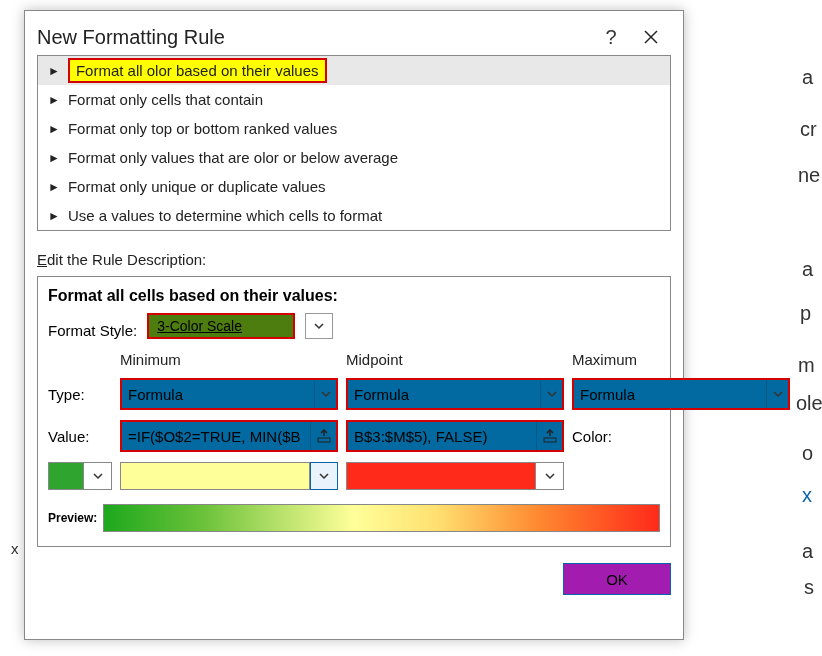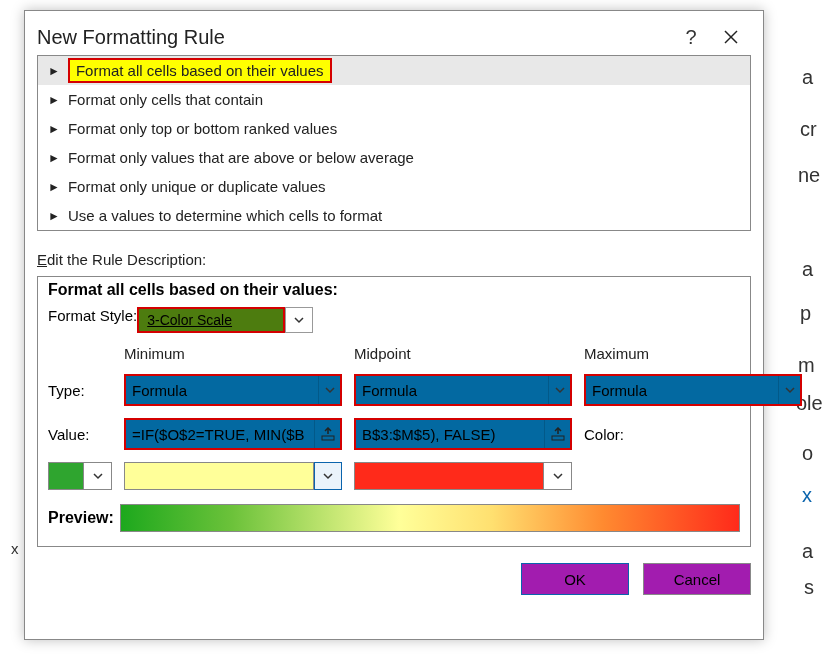--- a/index.html
+++ b/index.html
@@ -1,52 +1,52 @@
 <!DOCTYPE html>
 <html><head>
 <meta charset="utf-8">
 <style>
   * { box-sizing: border-box; font-family: "Segoe UI", Arial, sans-serif; }
   body { margin: 0; width: 822px; height: 656px; background: #fff; position: relative; overflow: hidden; }
   .bgtext { position: absolute; color: #333; font-size: 20px; }
   .dialog {
-    position: absolute; left: 24px; top: 10px; width: 740px; height: 630px;
+    position: absolute; left: 24px; top: 10px; width: 660px; height: 630px;
     background: #fff; border: 1px solid #888; box-shadow: 0 0 12px rgba(0,0,0,0.25);
     display: flex; flex-direction: column; padding: 8px 12px 12px 12px;
   }
   .titlebar { display: flex; align-items: center; height: 36px; }
   .title { font-size: 20px; color: #222; flex: 1; }
   .help-btn, .close-btn { width: 40px; height: 32px; display: flex; align-items: center; justify-content: center; font-size: 20px; color: #333; }
   .close-btn svg { width: 16px; height: 16px; }
   .sec-label { font-size: 15px; color: #222; margin-top: 14px; margin-bottom: 4px; }
   .sec-label .ul { text-decoration: underline; }
   .rule-type-box { border: 1px solid #888; background: #fff; }
   .rule-item { display: flex; align-items: center; height: 29px; padding: 0 10px; font-size: 15px; color: #222; gap: 8px; }
   .rule-item.selected { background: #e8e8e8; }
   .rule-item .caret { font-size: 12px; }
   .hl-red { border: 2px solid #d40000; background: #ffff00; display: inline-flex; align-items: center; height: 25px; padding: 0 6px; }
-  .desc-box { border: 1px solid #888; padding: 4px 10px 14px 10px; margin-top: 4px; }
+  .desc-box { border: 1px solid #888; padding: 10px 10px 14px 10px; margin-top: 4px; }
   .desc-head { font-weight: 700; font-size: 16px; margin-bottom: 8px; }
-  .fs-row { display: flex; align-items: flex-start; gap: 0; margin-bottom: 12px; }
+  .fs-row { display: flex; align-items: flex-end; gap: 10px; margin-bottom: 12px; }
   .fs-label { font-size: 15px; }
   .fs-val { border: 2px solid #d40000; background: #4d7c0f; height: 26px; display: inline-flex; align-items: center; padding: 0 8px; font-size: 14px; width: 148px; text-decoration: underline; }
   .dd-btn { width: 28px; height: 26px; border: 1px solid #999; background: #fff; display: inline-flex; align-items: center; justify-content: center; }
-  .grid { display: grid; grid-template-columns: 64px 218px 218px 218px; column-gap: 8px; row-gap: 10px; align-items: center; gap: 12px; }
+  .grid { display: grid; grid-template-columns: 64px 218px 218px 218px; column-gap: 8px; row-gap: 10px; align-items: center; }
   .col-head { font-size: 15px; color: #222; }
   .row-label { font-size: 15px; }
   .hl-field { border: 2px solid #d40000; background: #0369a1; height: 32px; display: flex; align-items: center; }
   .hl-field .txt { flex: 1; padding: 0 6px; font-size: 15px; white-space: nowrap; overflow: hidden; }
   .hl-field .dd { width: 22px; height: 100%; display: flex; align-items: center; justify-content: center; border-left: 1px solid rgba(0,0,0,0.15); }
   .hl-field .ref { width: 26px; height: 100%; display: flex; align-items: center; justify-content: center; border-left: 1px solid rgba(0,0,0,0.15); }
   .color-field { height: 28px; display: flex; }
   .color-swatch { flex: 1; border: 1px solid #888; }
   .color-dd { width: 28px; border: 1px solid #888; border-left: none; background: #fff; display: flex; align-items: center; justify-content: center; }
   .color-dd.sel { border: 1px solid #0a64ad; background: #eaf3fb; }
   .preview-row { display: flex; align-items: center; gap: 6px; margin-top: 14px; }
-  .preview-label { font-weight: 700; font-size: 16px; }
+  .preview-label { font-weight: 700; font-size: 12px; }
   .preview-bar { flex: 1; height: 28px; border: 1px solid #888; background: linear-gradient(to right, #1da81d 0%, #6cc23a 18%, #ffff99 45%, #ffe070 60%, #ff8a30 78%, #ff2a1a 100%); }
   .btn-row { display: flex; justify-content: flex-end; gap: 14px; margin-top: 16px; }
   .btn { width: 108px; height: 32px; border: 1px solid #888; background: #a21caf; display: flex; align-items: center; justify-content: center; font-size: 15px; }
   .btn.primary { border: 1px solid #0a64ad; }
   .chev { width: 10px; height: 10px; }
   .chev polyline { fill: none; stroke: #333; stroke-width: 1.5; }
   .ref-icon { width: 14px; height: 14px; }
 </style>
 </head>
 <body>
@@ -72,33 +72,33 @@
       <svg viewBox="0 0 16 16">
           <line x1="2" y1="2" x2="14" y2="14" stroke="#222" stroke-width="1.5"></line>
           <line x1="14" y1="2" x2="2" y2="14" stroke="#222" stroke-width="1.5"></line>
         </svg>
     </div>
   </div>
 
   <div class="rule-type-box">
     <div class="rule-item selected">
       <span class="caret">►</span>
-      <span class="hl-red">Format all cells based on their values</span>
+      <span class="hl-red">Format all olor based on their values</span>
     </div>
     <div class="rule-item">
       <span class="caret">►</span>
       <span>Format only cells that contain</span>
     </div>
     <div class="rule-item">
       <span class="caret">►</span>
       <span>Format only top or bottom ranked values</span>
     </div>
     <div class="rule-item">
       <span class="caret">►</span>
-      <span>Format only values that are above or below average</span>
+      <span>Format only values that are olor or below average</span>
     </div>
     <div class="rule-item">
       <span class="caret">►</span>
       <span>Format only unique or duplicate values</span>
     </div>
     <div class="rule-item">
       <span class="caret">►</span>
       <span>Use a values to determine which cells to format</span>
     </div>
   </div>
@@ -204,15 +204,14 @@
     </div>
 
     <div class="preview-row">
       <span class="preview-label">Preview:</span>
       <div class="preview-bar"></div>
     </div>
   </div>
 
   <div class="btn-row">
     <div class="btn primary">OK</div>
-    <div class="btn">Cancel</div>
   </div>
 </div>
 
 </body></html>

